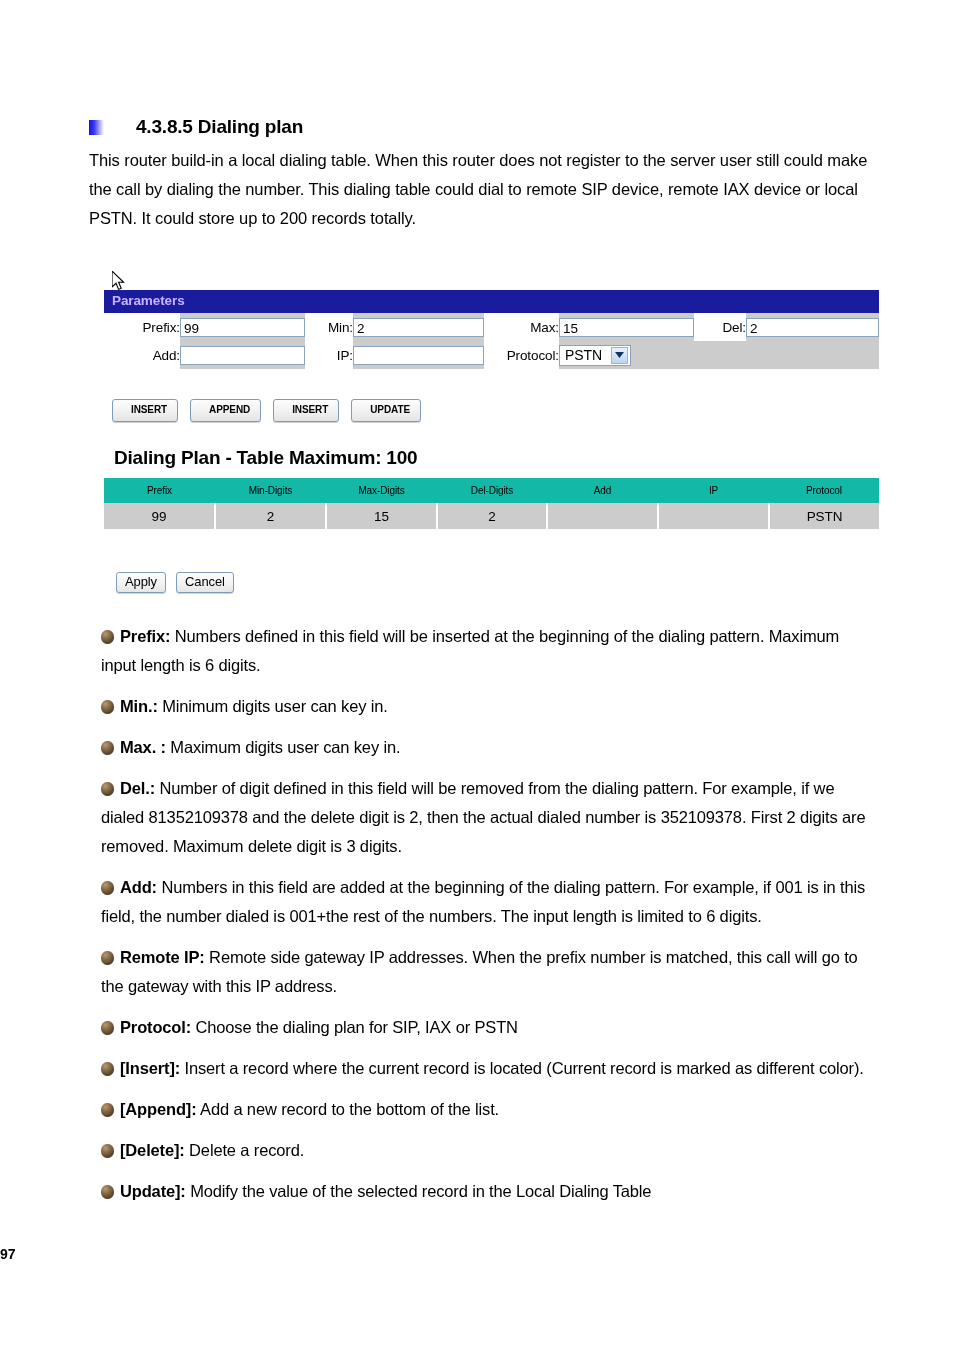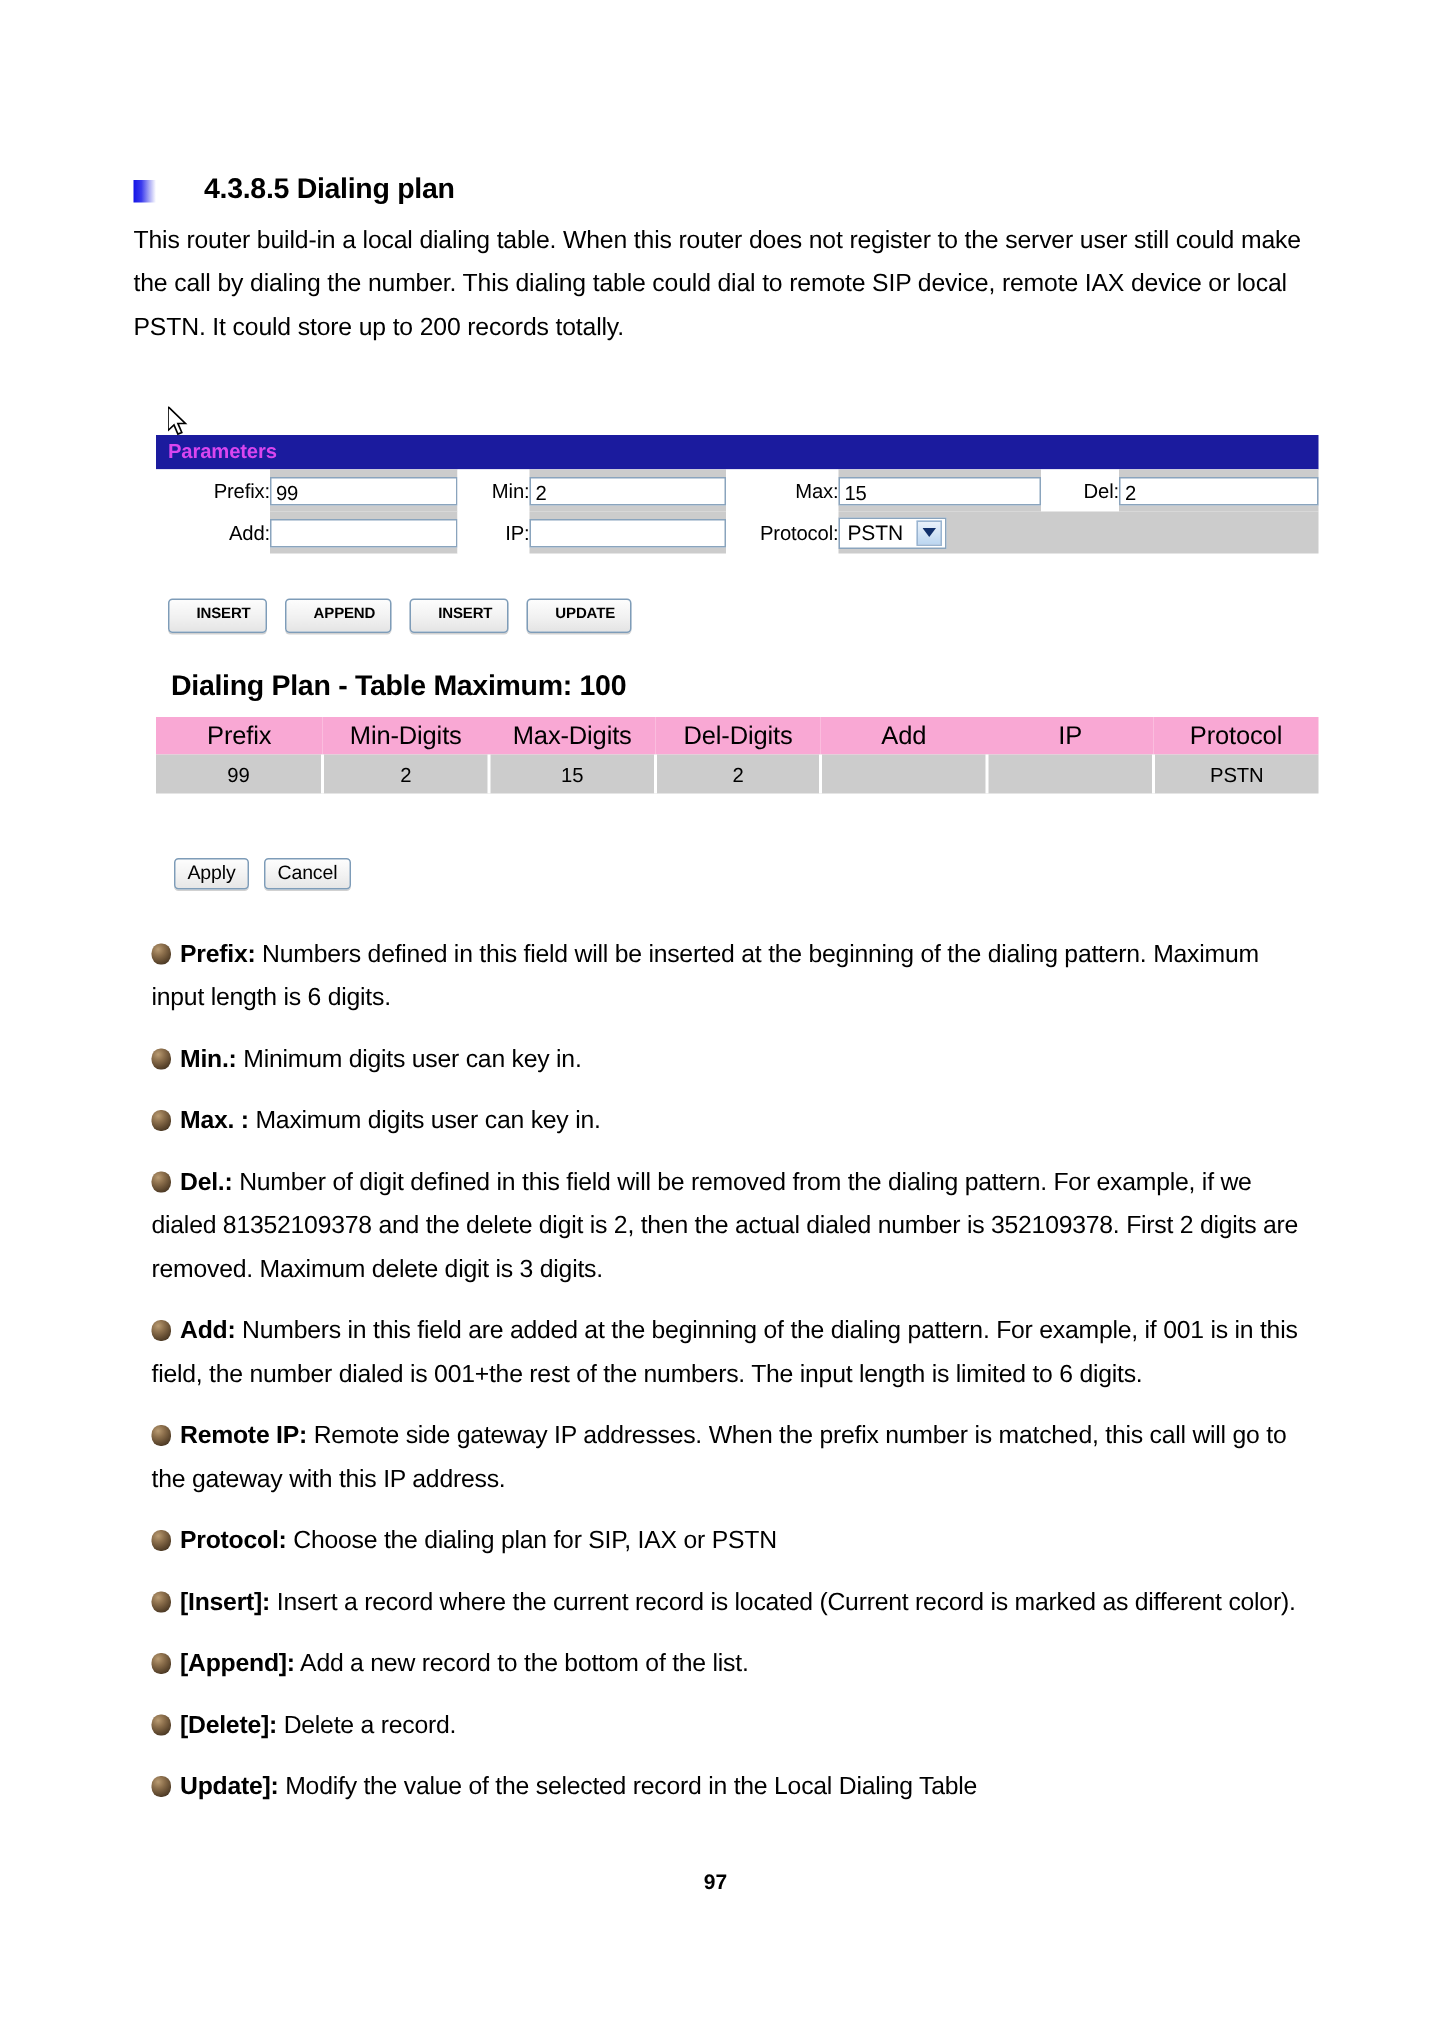--- a/index.html
+++ b/index.html
@@ -61,21 +61,21 @@
     position: absolute;
     left: 8px;
     top: -19px;
     width: 14px;
     height: 21px;
     z-index: 5;
   }
 
   .panel-title {
     background: #1b1b9e;
-    color: #d946ef;
+    color: #c4b5fd;
     font-size: 13.5px;
     font-weight: bold;
     padding: 3px 0 4px 8px;
     letter-spacing: -0.1px;
     height: 16px;
     line-height: 16px;
     box-sizing: content-box;
   }
 
   table.form {
@@ -180,25 +180,25 @@
   }
   table.plan {
     position: absolute;
     left: 104px;
     top: 478px;
     width: 775px;
     border-collapse: collapse;
     table-layout: fixed;
   }
   table.plan th {
-    font-size: 17px;
+    font-size: 10px;
     font-weight: normal;
     text-align: center;
     height: 25px;
-    background: #f9a8d4;
+    background: #14b8a6;
     padding: 0;
     letter-spacing: -0.1px;
   }
   table.plan td {
     font-size: 13.5px;
     text-align: center;
     height: 26px;
     background: #cccccc;
     border-right: 2px solid #ffffff;
     padding: 0;
@@ -251,21 +251,20 @@
     background: radial-gradient(circle at 34% 28%, #b99b72 0%, #8c6f4c 32%, #5d472e 66%, #2f2418 100%);
   }
   .desc b { font-weight: bold; }
 
   
   .pageno {
     position: absolute;
     left: 0;
     top: 1246px;
     width: 954px;
-    text-align: center;
     font-size: 14px;
     font-weight: bold;
   }
 </style>
 </head>
 <body>
 
 <div class="heading-row">
   <span class="heading-bullet"></span>
   <span class="heading-text">4.3.8.5 Dialing plan</span>

